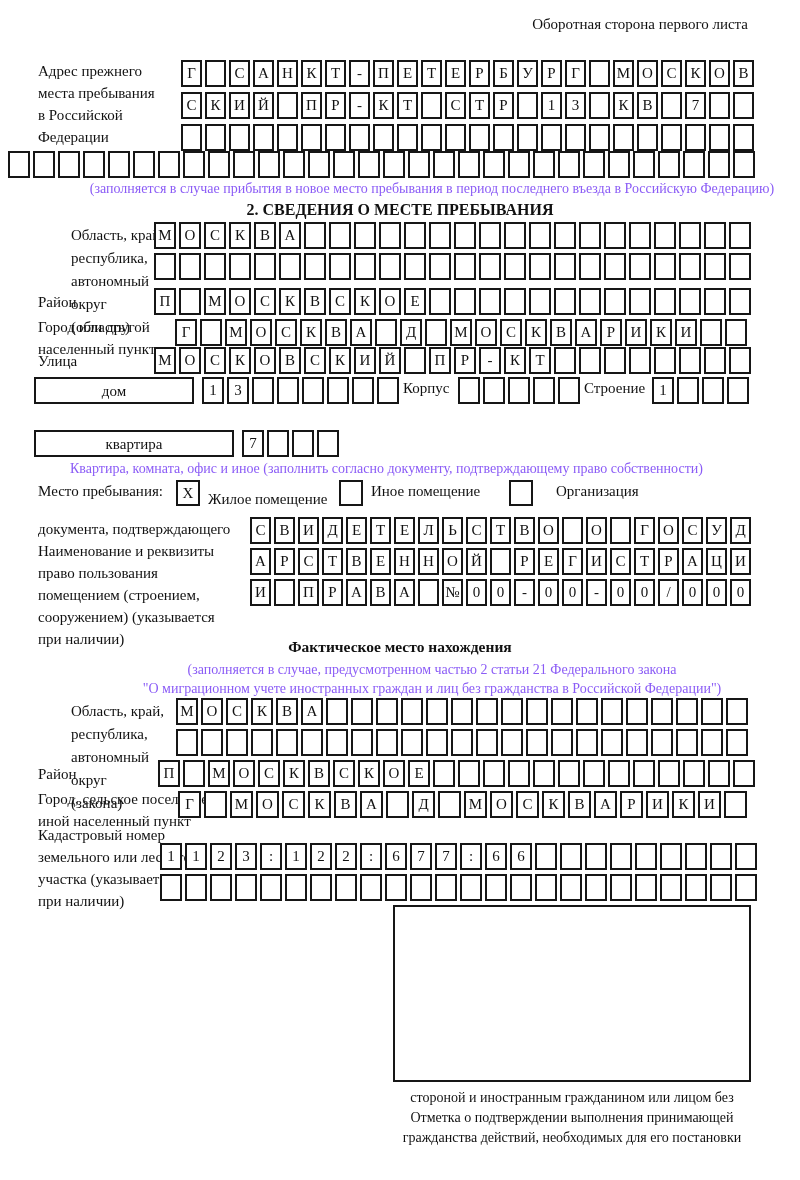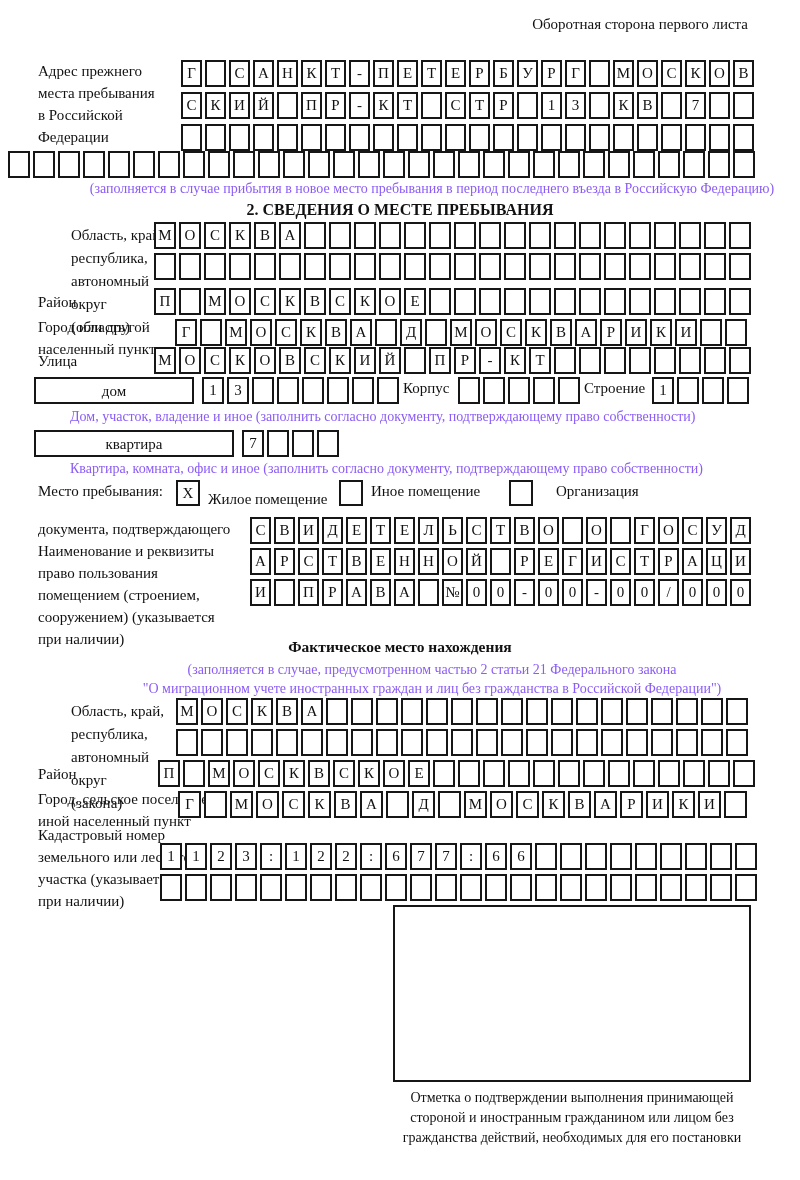--- a/index.html
+++ b/index.html
@@ -71,21 +71,20 @@
 
   <div class="lbl" style="left:38px;top:350px;">Улица</div>
   <div class="cellrow" style="left:154px;top:347px;"><span class="cell">М</span><span class="cell">О</span><span class="cell">С</span><span class="cell">К</span><span class="cell">О</span><span class="cell">В</span><span class="cell">С</span><span class="cell">К</span><span class="cell">И</span><span class="cell">Й</span><span class="cell"></span><span class="cell">П</span><span class="cell">Р</span><span class="cell">-</span><span class="cell">К</span><span class="cell">Т</span><span class="cell"></span><span class="cell"></span><span class="cell"></span><span class="cell"></span><span class="cell"></span><span class="cell"></span><span class="cell"></span><span class="cell"></span></div>
 
   <div class="bigrect" style="left:34px;top:377px;width:160px;height:27px;line-height:24px;">дом</div>
   <div class="cellrow" style="left:202px;top:377px;"><span class="cell">1</span><span class="cell">3</span><span class="cell"></span><span class="cell"></span><span class="cell"></span><span class="cell"></span><span class="cell"></span><span class="cell"></span></div>
   <div class="inline-lbl" style="left:403px;top:380px;">Корпус</div>
   <div class="cellrow" style="left:458px;top:377px;"><span class="cell"></span><span class="cell"></span><span class="cell"></span><span class="cell"></span><span class="cell"></span></div>
   <div class="inline-lbl" style="left:584px;top:380px;">Строение</div>
   <div class="cellrow" style="left:652px;top:377px;"><span class="cell">1</span><span class="cell"></span><span class="cell"></span><span class="cell"></span></div>
-  <div class="caption" style="left:38px;top:409px;">Дом, участок, владение и иное (заполнить согласно документу, подтверждающему право собственности)</div>
 
   <div class="bigrect" style="left:34px;top:430px;width:200px;height:27px;line-height:24px;">квартира</div>
   <div class="cellrow" style="left:242px;top:430px;"><span class="cell">7</span><span class="cell"></span><span class="cell"></span><span class="cell"></span></div>
   <div class="caption" style="left:38px;top:461px;">Квартира, комната, офис и иное (заполнить согласно документу, подтверждающему право собственности)</div>
 
   <div class="inline-lbl" style="left:38px;top:483px;">Место пребывания:</div>
   <div class="chk" style="left:176px;top:480px;">X</div>
   <div class="inline-lbl" style="left:208px;top:491px;">Жилое помещение</div>
   <div class="chk" style="left:339px;top:480px;"></div>
   <div class="inline-lbl" style="left:371px;top:483px;">Иное помещение</div>
@@ -130,18 +129,18 @@
       <div>Кадастровый номер</div>
       <div>земельного или лесного</div>
       <div>участка (указывается</div>
       <div>при наличии)</div>
     </div>
   <div class="cellrow" style="left:160px;top:843px;"><span class="cell">1</span><span class="cell">1</span><span class="cell">2</span><span class="cell">3</span><span class="cell">:</span><span class="cell">1</span><span class="cell">2</span><span class="cell">2</span><span class="cell">:</span><span class="cell">6</span><span class="cell">7</span><span class="cell">7</span><span class="cell">:</span><span class="cell">6</span><span class="cell">6</span><span class="cell"></span><span class="cell"></span><span class="cell"></span><span class="cell"></span><span class="cell"></span><span class="cell"></span><span class="cell"></span><span class="cell"></span><span class="cell"></span></div>
   <div class="cellrow" style="left:160px;top:874px;"><span class="cell"></span><span class="cell"></span><span class="cell"></span><span class="cell"></span><span class="cell"></span><span class="cell"></span><span class="cell"></span><span class="cell"></span><span class="cell"></span><span class="cell"></span><span class="cell"></span><span class="cell"></span><span class="cell"></span><span class="cell"></span><span class="cell"></span><span class="cell"></span><span class="cell"></span><span class="cell"></span><span class="cell"></span><span class="cell"></span><span class="cell"></span><span class="cell"></span><span class="cell"></span><span class="cell"></span></div>
 
   <div class="bigrect" style="left:393px;top:905px;width:358px;height:177px;"></div>
   <div class="abs confirm" style="left:372px;top:1088px;width:400px;">
+      <div>стороной и иностранным гражданином или лицом без</div>
       <div>Отметка о подтверждении выполнения принимающей</div>
-      <div>стороной и иностранным гражданином или лицом без</div>
       <div>гражданства действий, необходимых для его постановки</div>
     </div>
 
 </div>
 
 </body></html>

